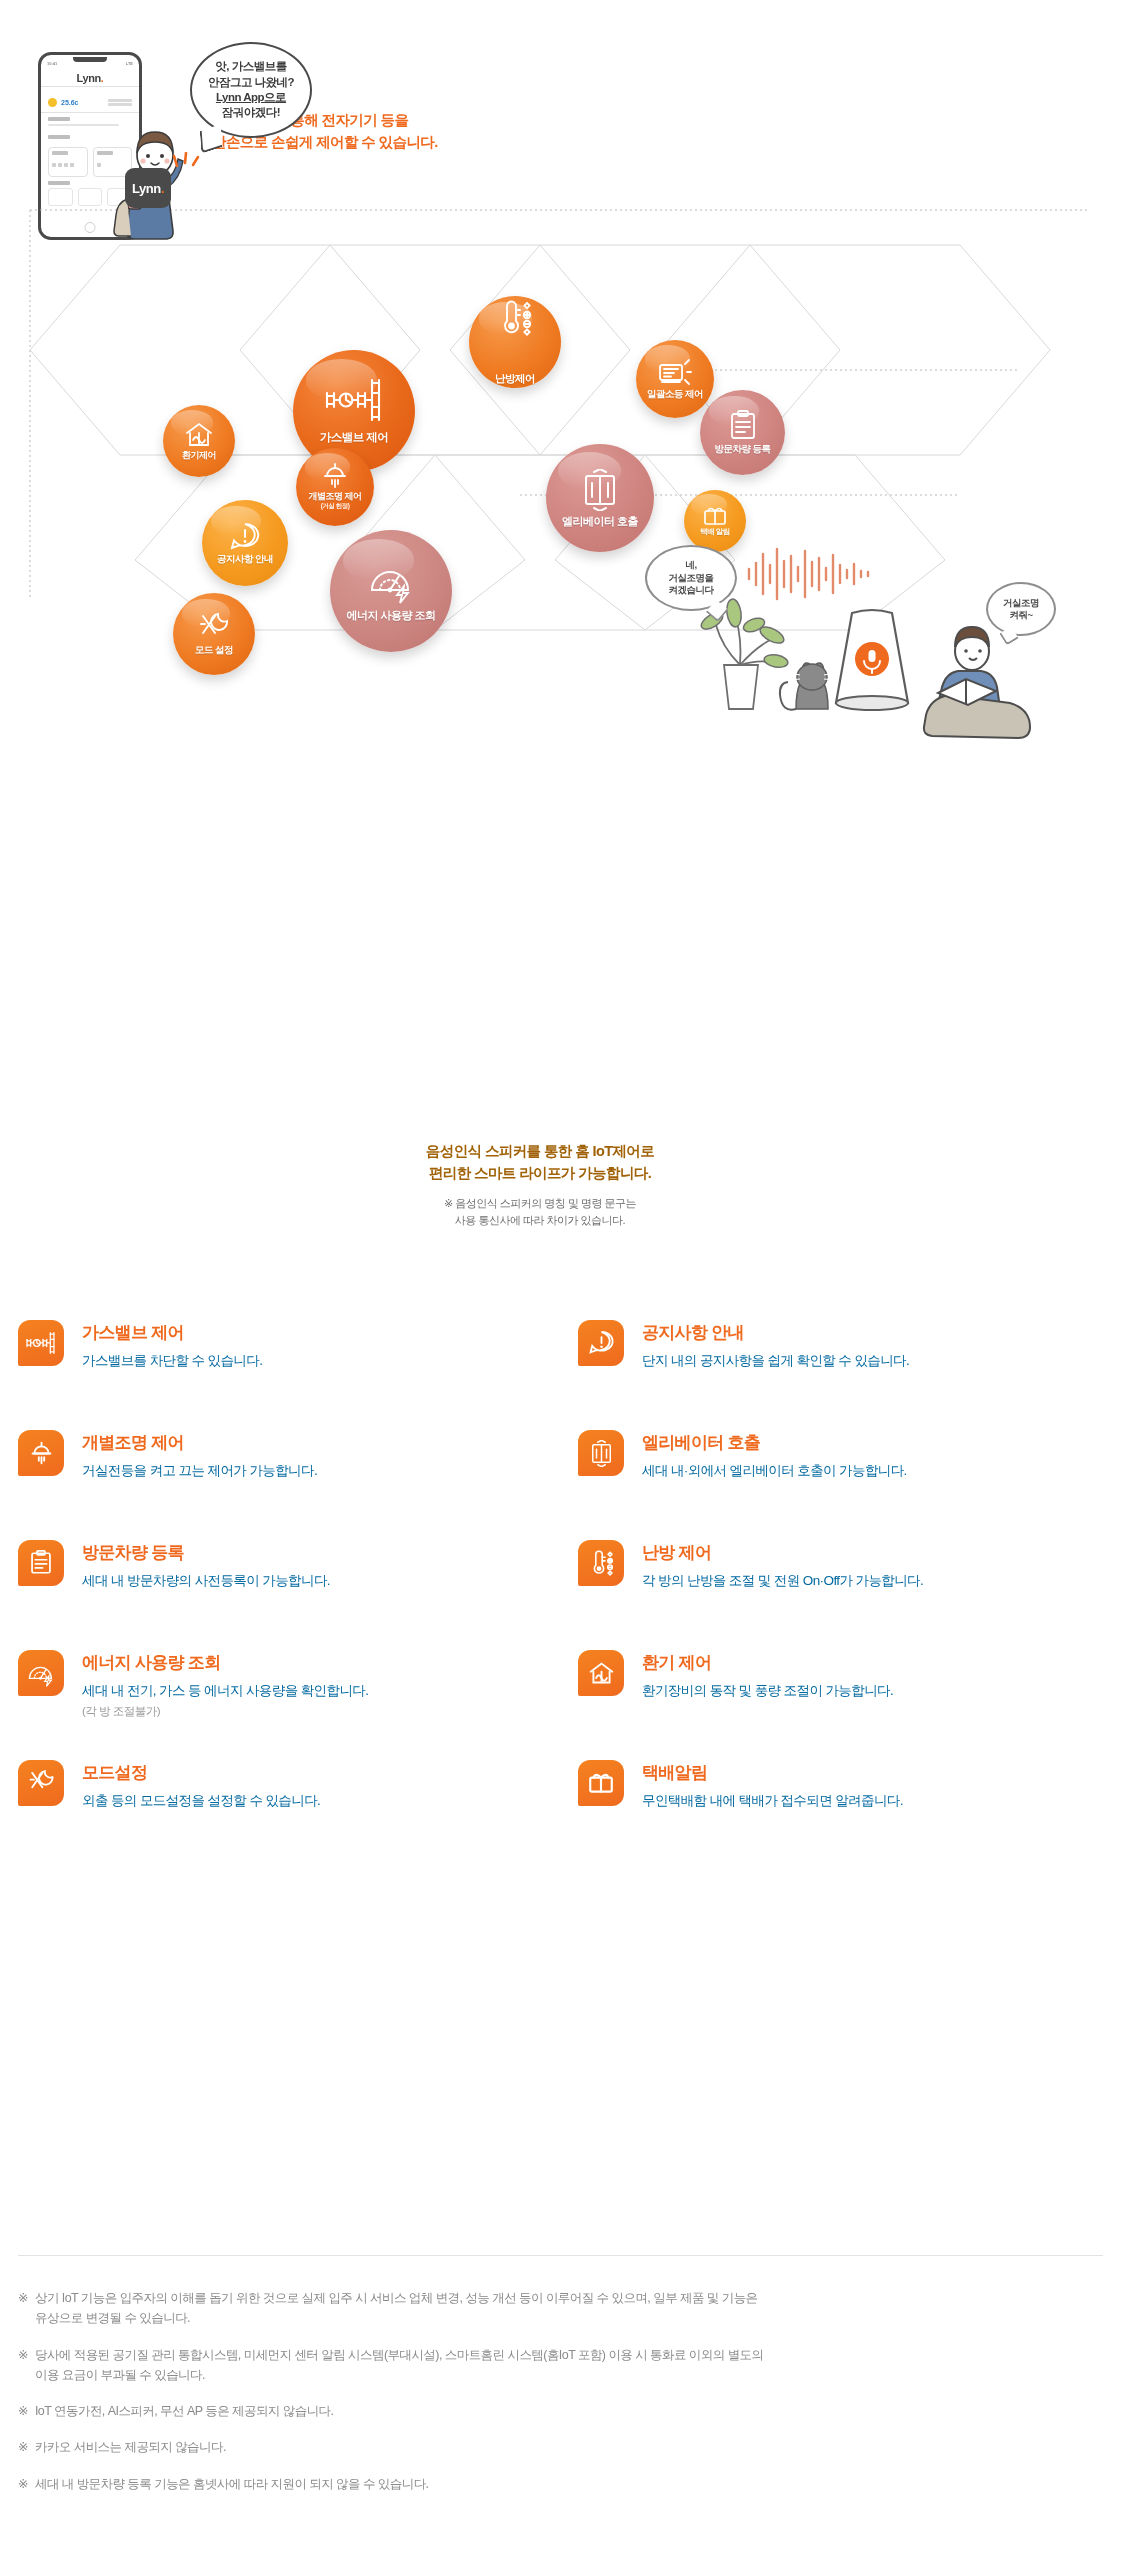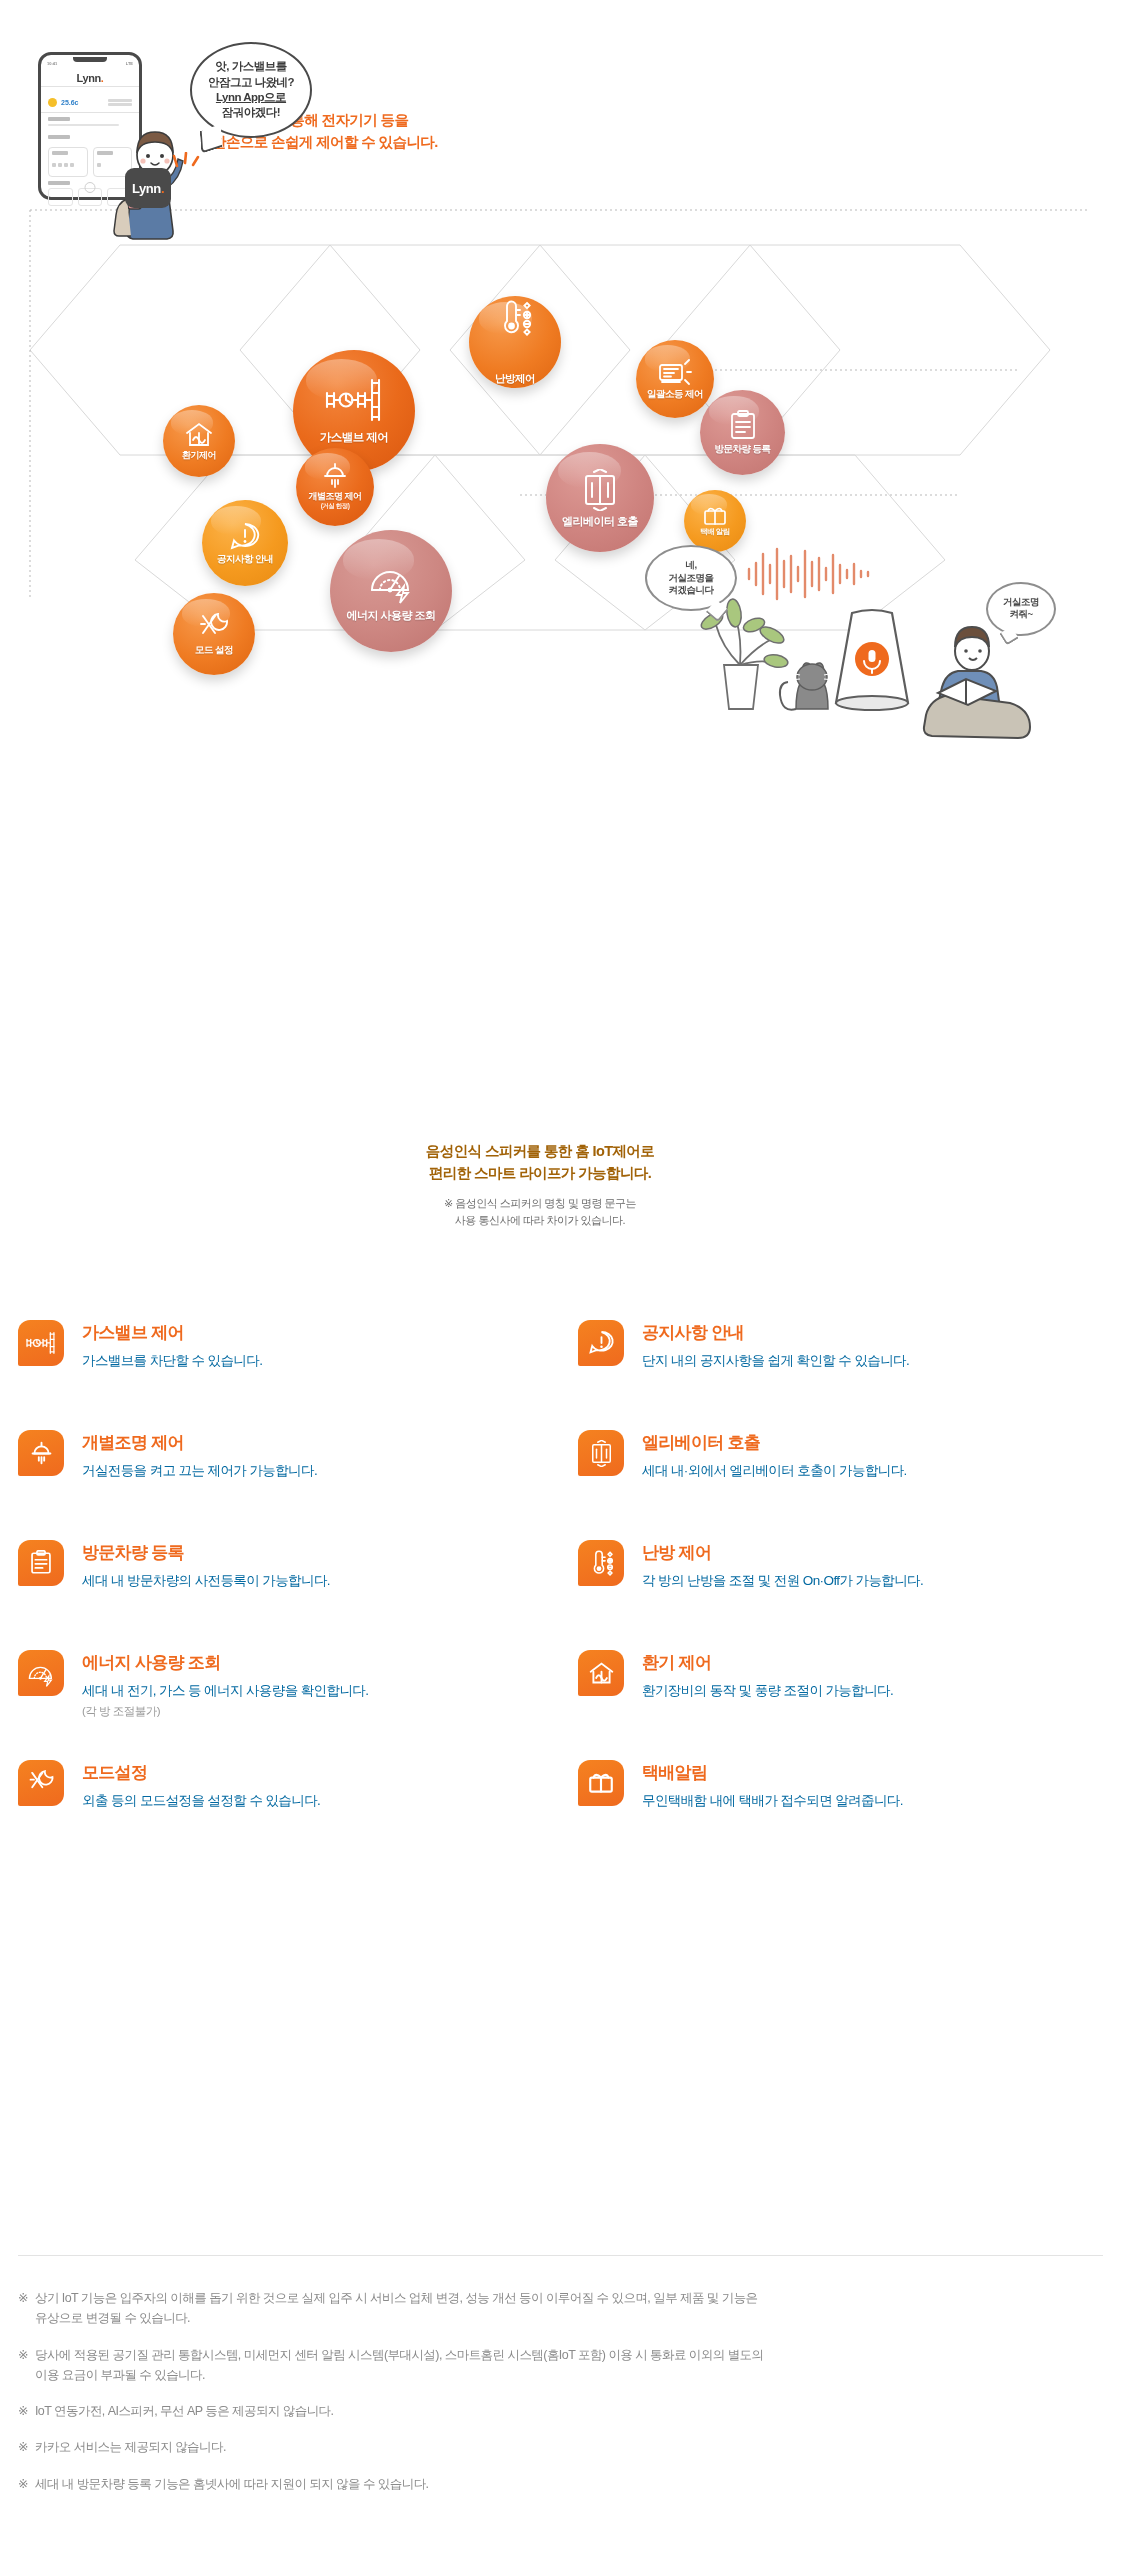--- a/index.html
+++ b/index.html
@@ -9,21 +9,21 @@
     width:1121px; height:2560px; position:relative;
     font-family:"Liberation Sans","DejaVu Sans",sans-serif;
     color:#3a3a3a; overflow:hidden;
   }
 
   
   .hero { position:relative; width:1121px; height:1300px; }
 
   
   .phone {
-    position:absolute; left:38px; top:52px; width:104px; height:148px;
+    position:absolute; left:38px; top:52px; width:104px; height:188px;
     border:3px solid #4a4a4a; border-radius:13px; background:#fff;
   }
   .phone .notch {
     position:absolute; left:50%; transform:translateX(-50%); top:2px;
     width:34px; height:5px; background:#4a4a4a; border-radius:0 0 4px 4px;
   }
   .phone .statusbar {
     position:absolute; top:5px; left:6px; right:6px; height:7px;
     display:flex; justify-content:space-between; align-items:center;
   }
@@ -126,21 +126,21 @@
   }
   .bubble-speaker .tail2 {
     position:absolute; right:10px; bottom:-10px; width:16px; height:16px; background:#fff;
     border-right:2px solid #8e8e8e; border-bottom:2px solid #8e8e8e;
     transform:rotate(40deg); border-radius:0 0 4px 0;
   }
   .bubble-man {
     position:absolute; left:986px; top:582px; width:70px; height:54px;
     border:2px solid #8e8e8e; border-radius:50%; background:#fff;
     display:flex; align-items:center; justify-content:center; text-align:center;
-    font-size:9.5px; font-weight:bold; line-height:1.3; color:#4b4b4b; letter-spacing:-0.5px; z-index:6;font-family:Liberation Mono, monospace;
+    font-size:9.5px; font-weight:bold; line-height:1.3; color:#4b4b4b; letter-spacing:-0.5px; z-index:6;
   }
   .bubble-man .tail3 {
     position:absolute; left:14px; bottom:-9px; width:14px; height:14px; background:#fff;
     border-left:2px solid #8e8e8e; border-bottom:2px solid #8e8e8e;
     transform:rotate(-32deg); border-radius:0 0 0 4px;
   }
   .wave { position:absolute; left:745px; top:545px; width:128px; height:58px; z-index:5; }
   .speaker-scene { position:absolute; left:700px; top:585px; width:420px; height:195px; z-index:4; }
 
   .mid-headline {

